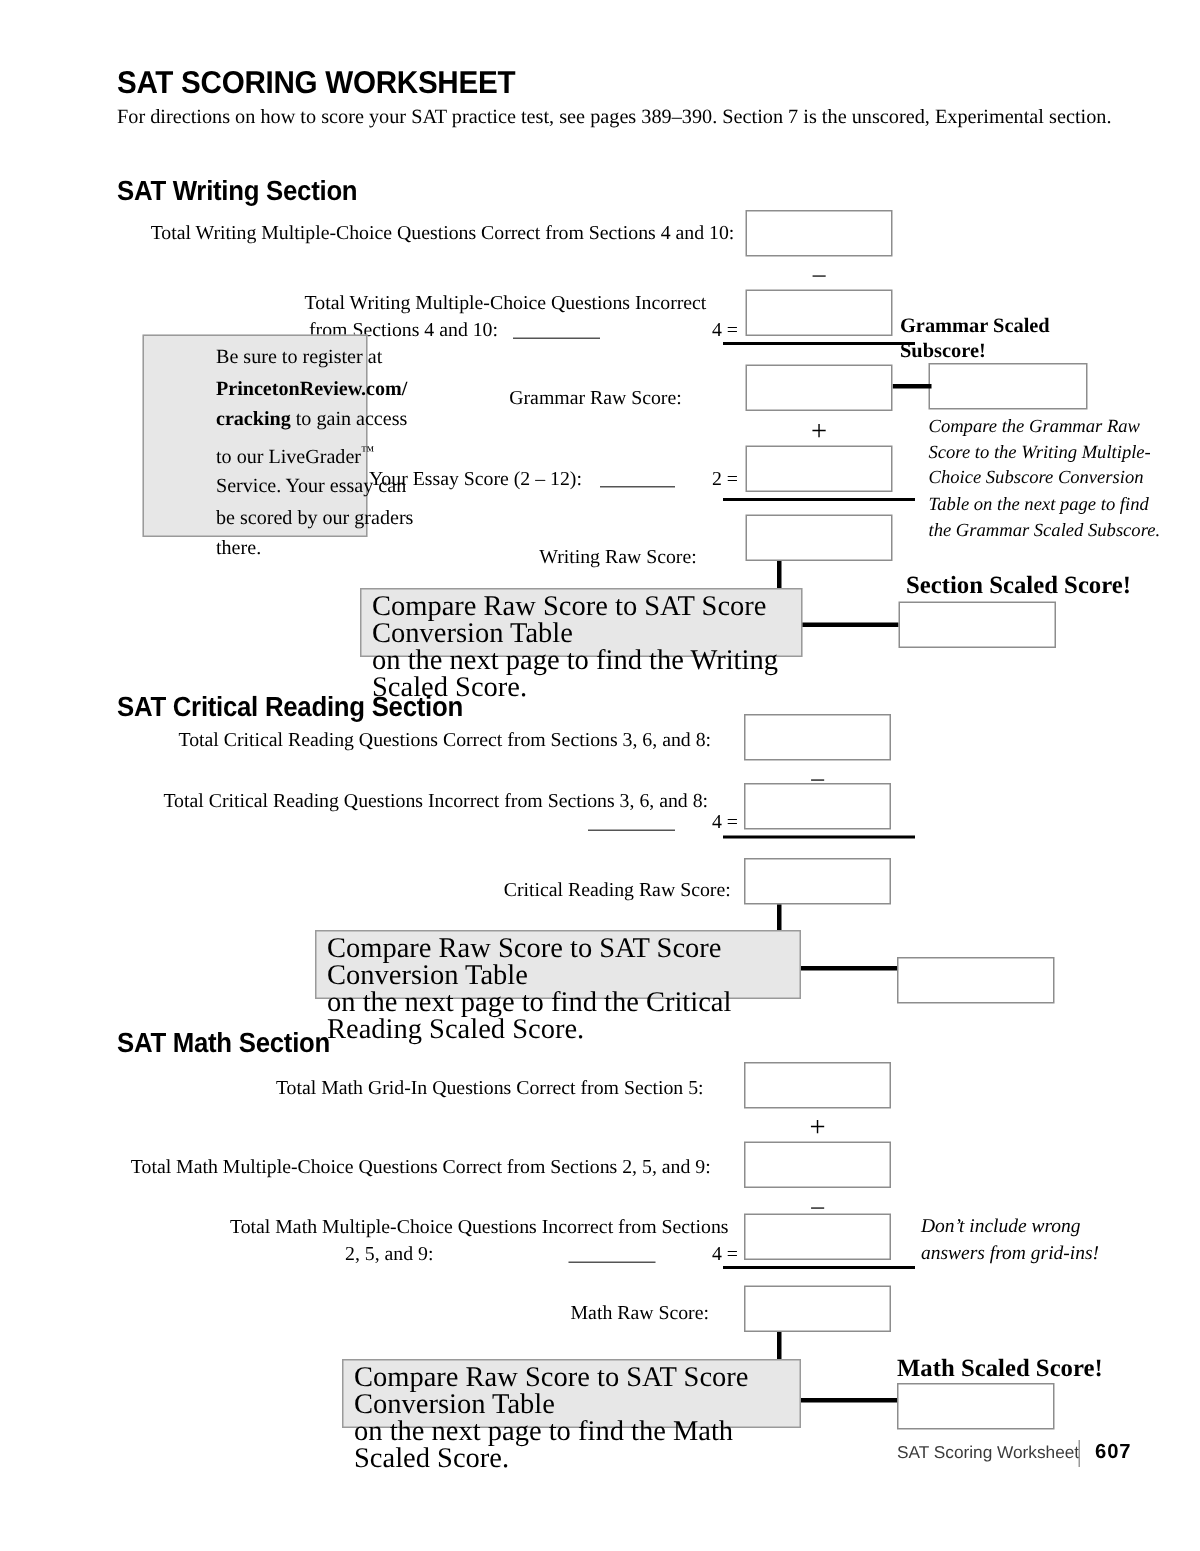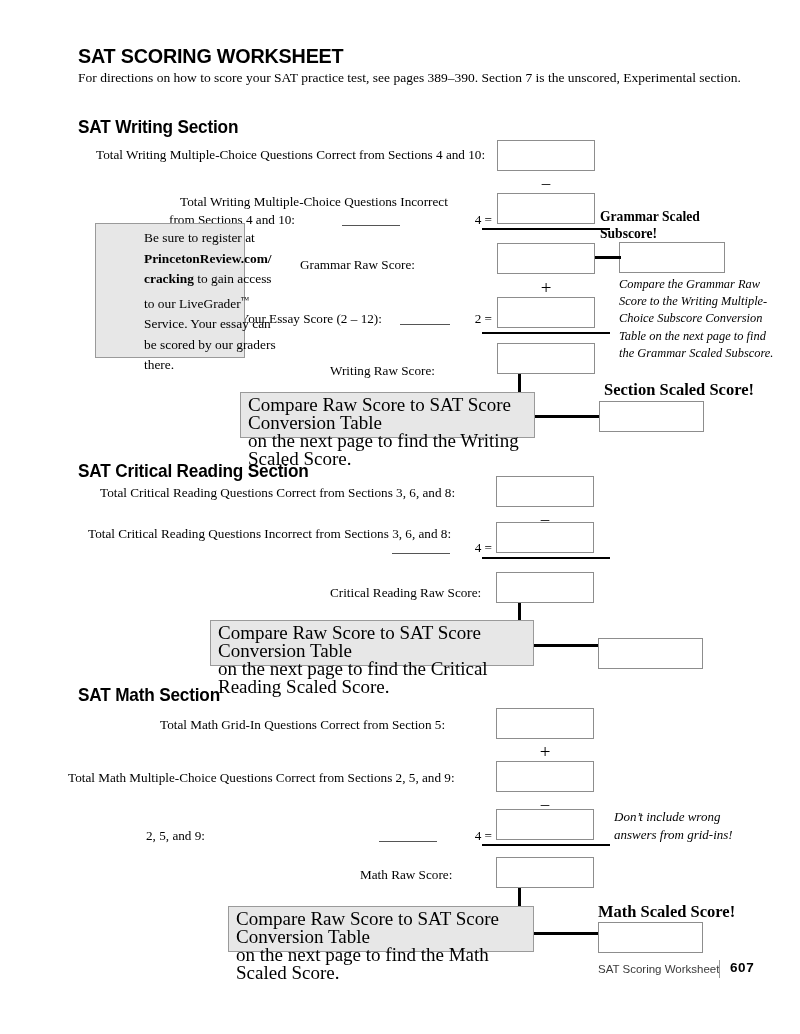--- a/index.html
+++ b/index.html
@@ -29,21 +29,21 @@
     position: absolute; left: 78px;
     font-family: "Liberation Sans", "DejaVu Sans", sans-serif;
     font-weight: bold; font-size: 18.5px; letter-spacing: -0.2px;
     transform: scaleX(0.93); transform-origin: left center;
   }
 
   
   .label {
     position: absolute;
     font-size: 13.2px;
-    text-align: left;
+    text-align: center;
     white-space: nowrap;
     line-height: 17px;
   }
   .label.two-line { line-height: 19px; }
 
   
   .abox {
     position: absolute;
     border: 1.2px solid #8d8d8d;
     background: #ffffff;
@@ -139,21 +139,21 @@
   <div class="doc-subtitle">For directions on how to score your SAT practice test, see pages 389–390. Section 7 is the unscored, Experimental section.</div>
 
   <div class="sec-heading" style="top:116px;">SAT Writing Section</div>
 
   <div class="label" style="left:96px; top:146px; width:398px;">Total Writing Multiple-Choice Questions Correct from Sections 4 and 10:</div>
   <div class="abox" style="left:497px; top:140px; width:98px; height:31px;"></div>
 
   <div class="op minus" style="left:497px; top:174px; width:98px;">–</div>
 
   <div class="label two-line" style="left:180px; top:192px; width:314px;">Total Writing Multiple-Choice Questions Incorrect</div>
-  <div class="label" style="left:169px; top:211px; width:156px;">from Sections 4 and 10:</div>
+  <div class="label" style="left:191px; top:211px; width:156px;">from Sections 4 and 10:</div>
   <div class="blankline" style="left:342px; top:225px; width:58px;"></div>
   <div class="label" style="left:404px; top:211px; width:88px; text-align:right;">4 =</div>
   <div class="abox" style="left:497px; top:193px; width:98px; height:31px;"></div>
   <div class="rule" style="left:482px; top:228px; width:128px;"></div>
 
   <div class="cap small" style="left:600px; top:208px; width:146px;">Grammar Scaled</div>
   <div class="cap small" style="left:600px; top:225px; width:146px;">Subscore!</div>
   <div class="abox" style="left:619px; top:242px; width:106px; height:31px;"></div>
   <div class="conn-h" style="left:595px; top:256px; width:26px;"></div>
 
@@ -220,20 +220,21 @@
   <div class="label" style="left:160px; top:716px; width:333px;">Total Math Grid-In Questions Correct from Section 5:</div>
   <div class="abox" style="left:496px; top:708px; width:98px; height:31px;"></div>
 
   <div class="op" style="left:496px; top:742px; width:98px;">+</div>
 
   <div class="label" style="left:68px; top:769px; width:425px;">Total Math Multiple-Choice Questions Correct from Sections 2, 5, and 9:</div>
   <div class="abox" style="left:496px; top:761px; width:98px; height:31px;"></div>
 
   <div class="op minus" style="left:496px; top:795px; width:98px;">–</div>
 
+  <div class="label two-line" style="left:146px; top:808px; width:347px;">Total Math Multiple-Choice Questions Incorrect from Sections</div>
   <div class="label" style="left:146px; top:827px; width:227px;">2, 5, and 9:</div>
   <div class="blankline" style="left:379px; top:841px; width:58px;"></div>
   <div class="label" style="left:440px; top:827px; width:52px; text-align:right;">4 =</div>
   <div class="abox" style="left:496px; top:809px; width:98px; height:31px;"></div>
   <div class="rule" style="left:482px; top:844px; width:128px;"></div>
 
   <div class="inote m" style="left:614px; top:808px; width:160px;">
     <div>Don’t include wrong</div>
     <div>answers from grid-ins!</div>
   </div>

